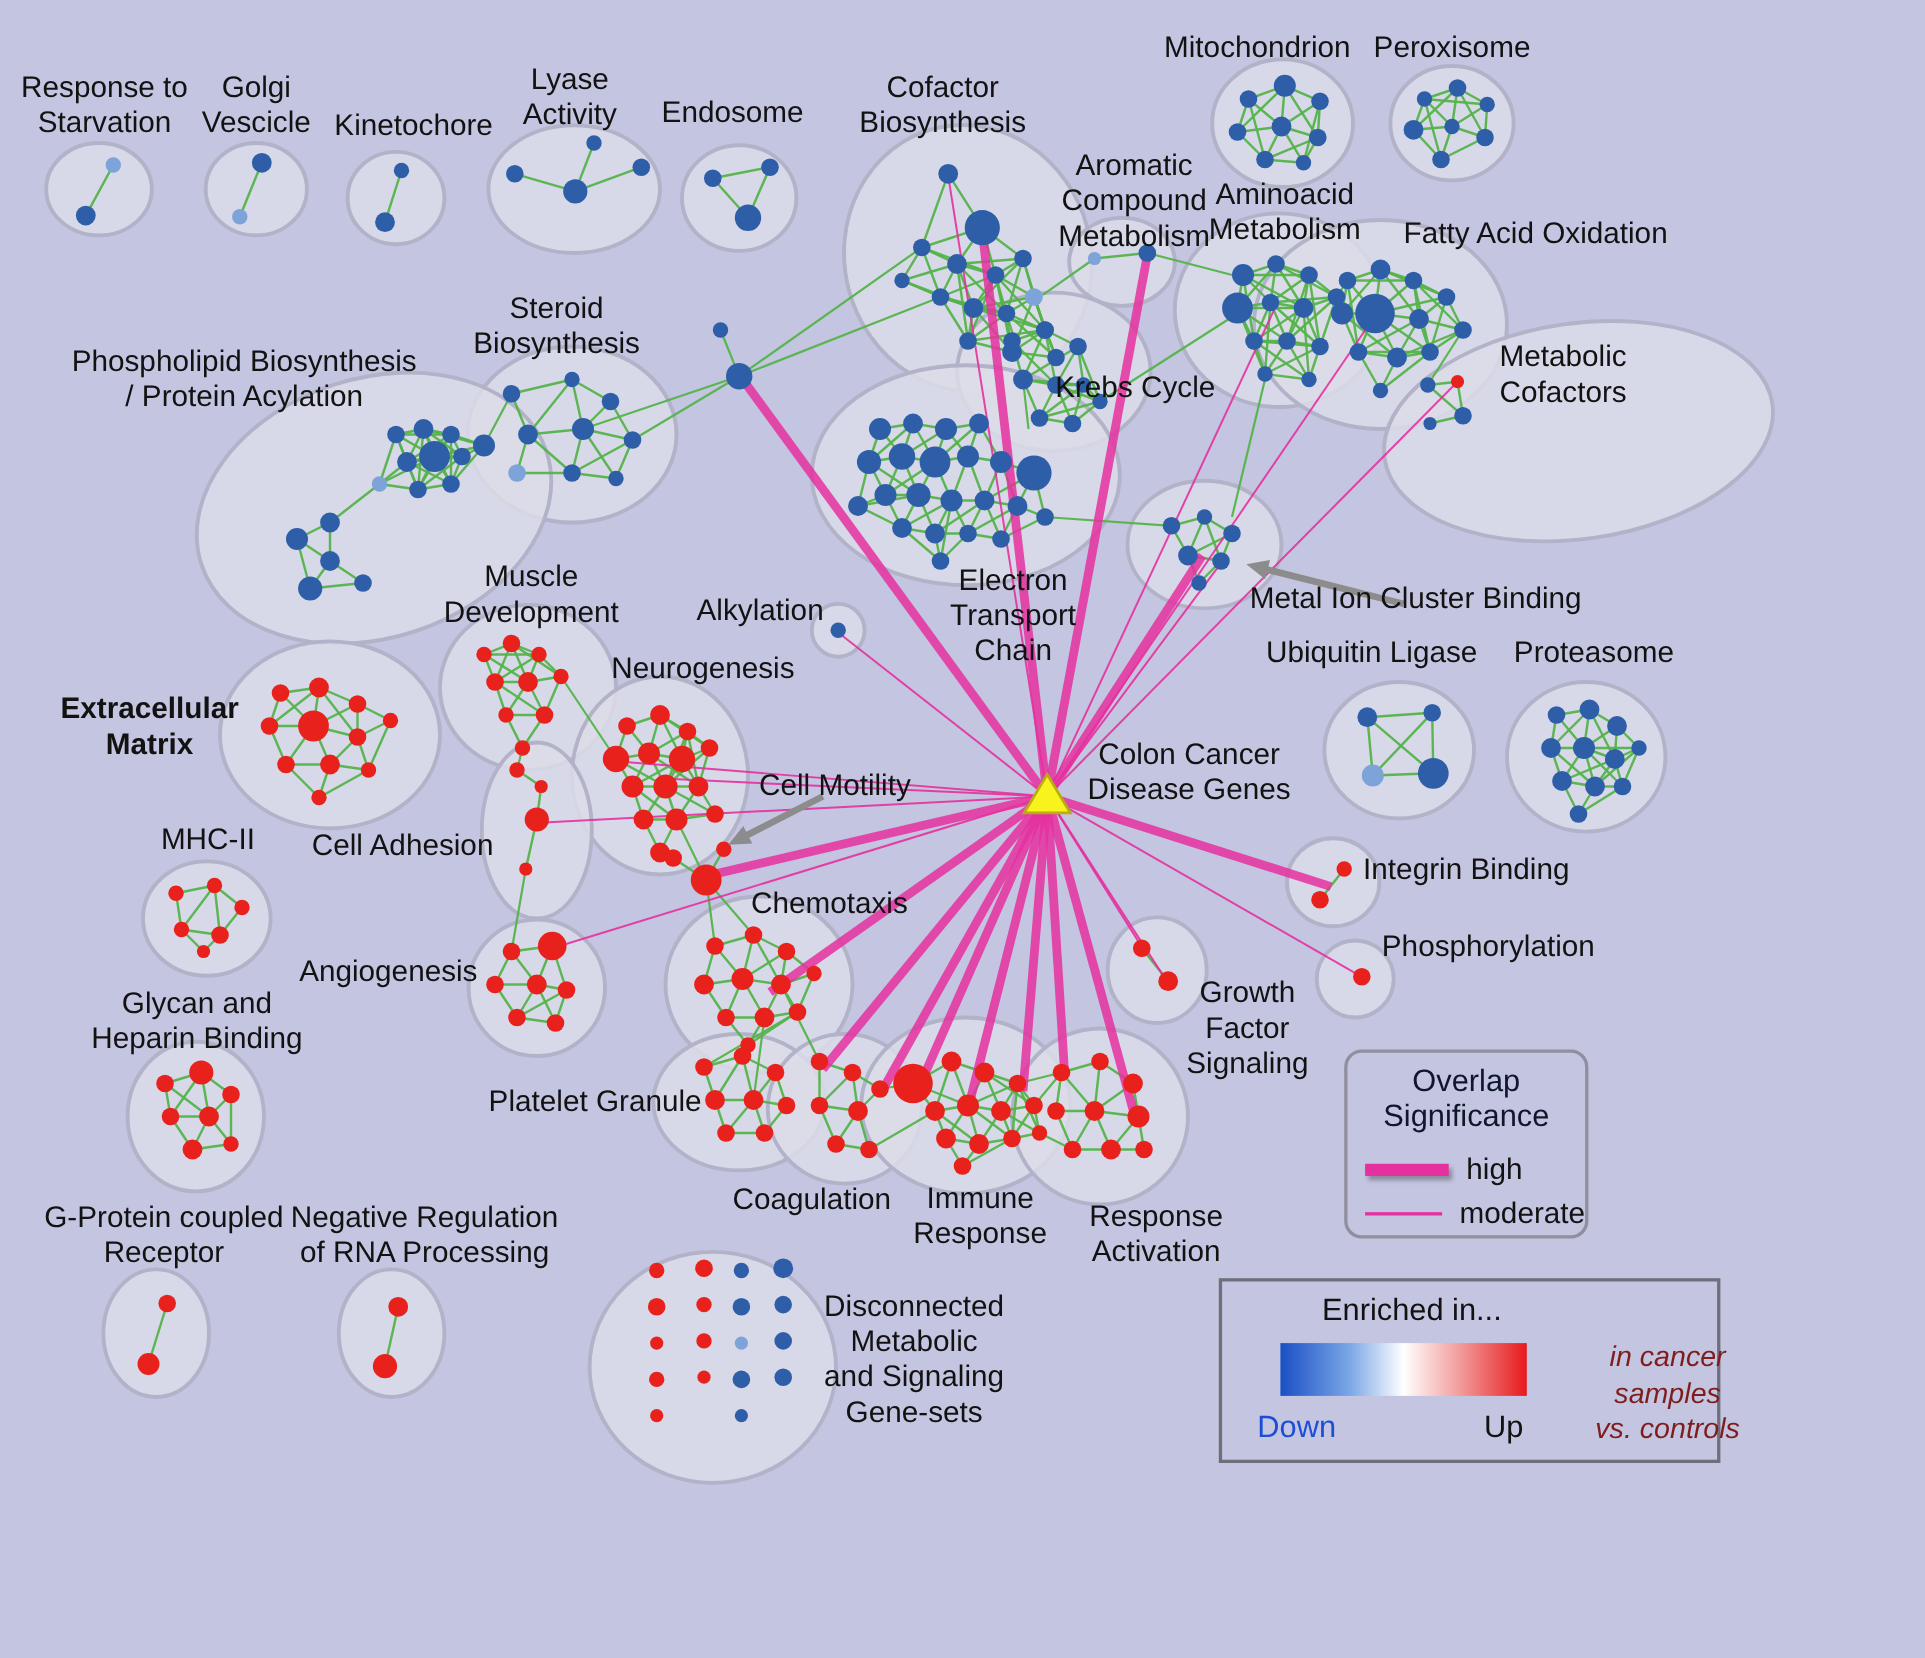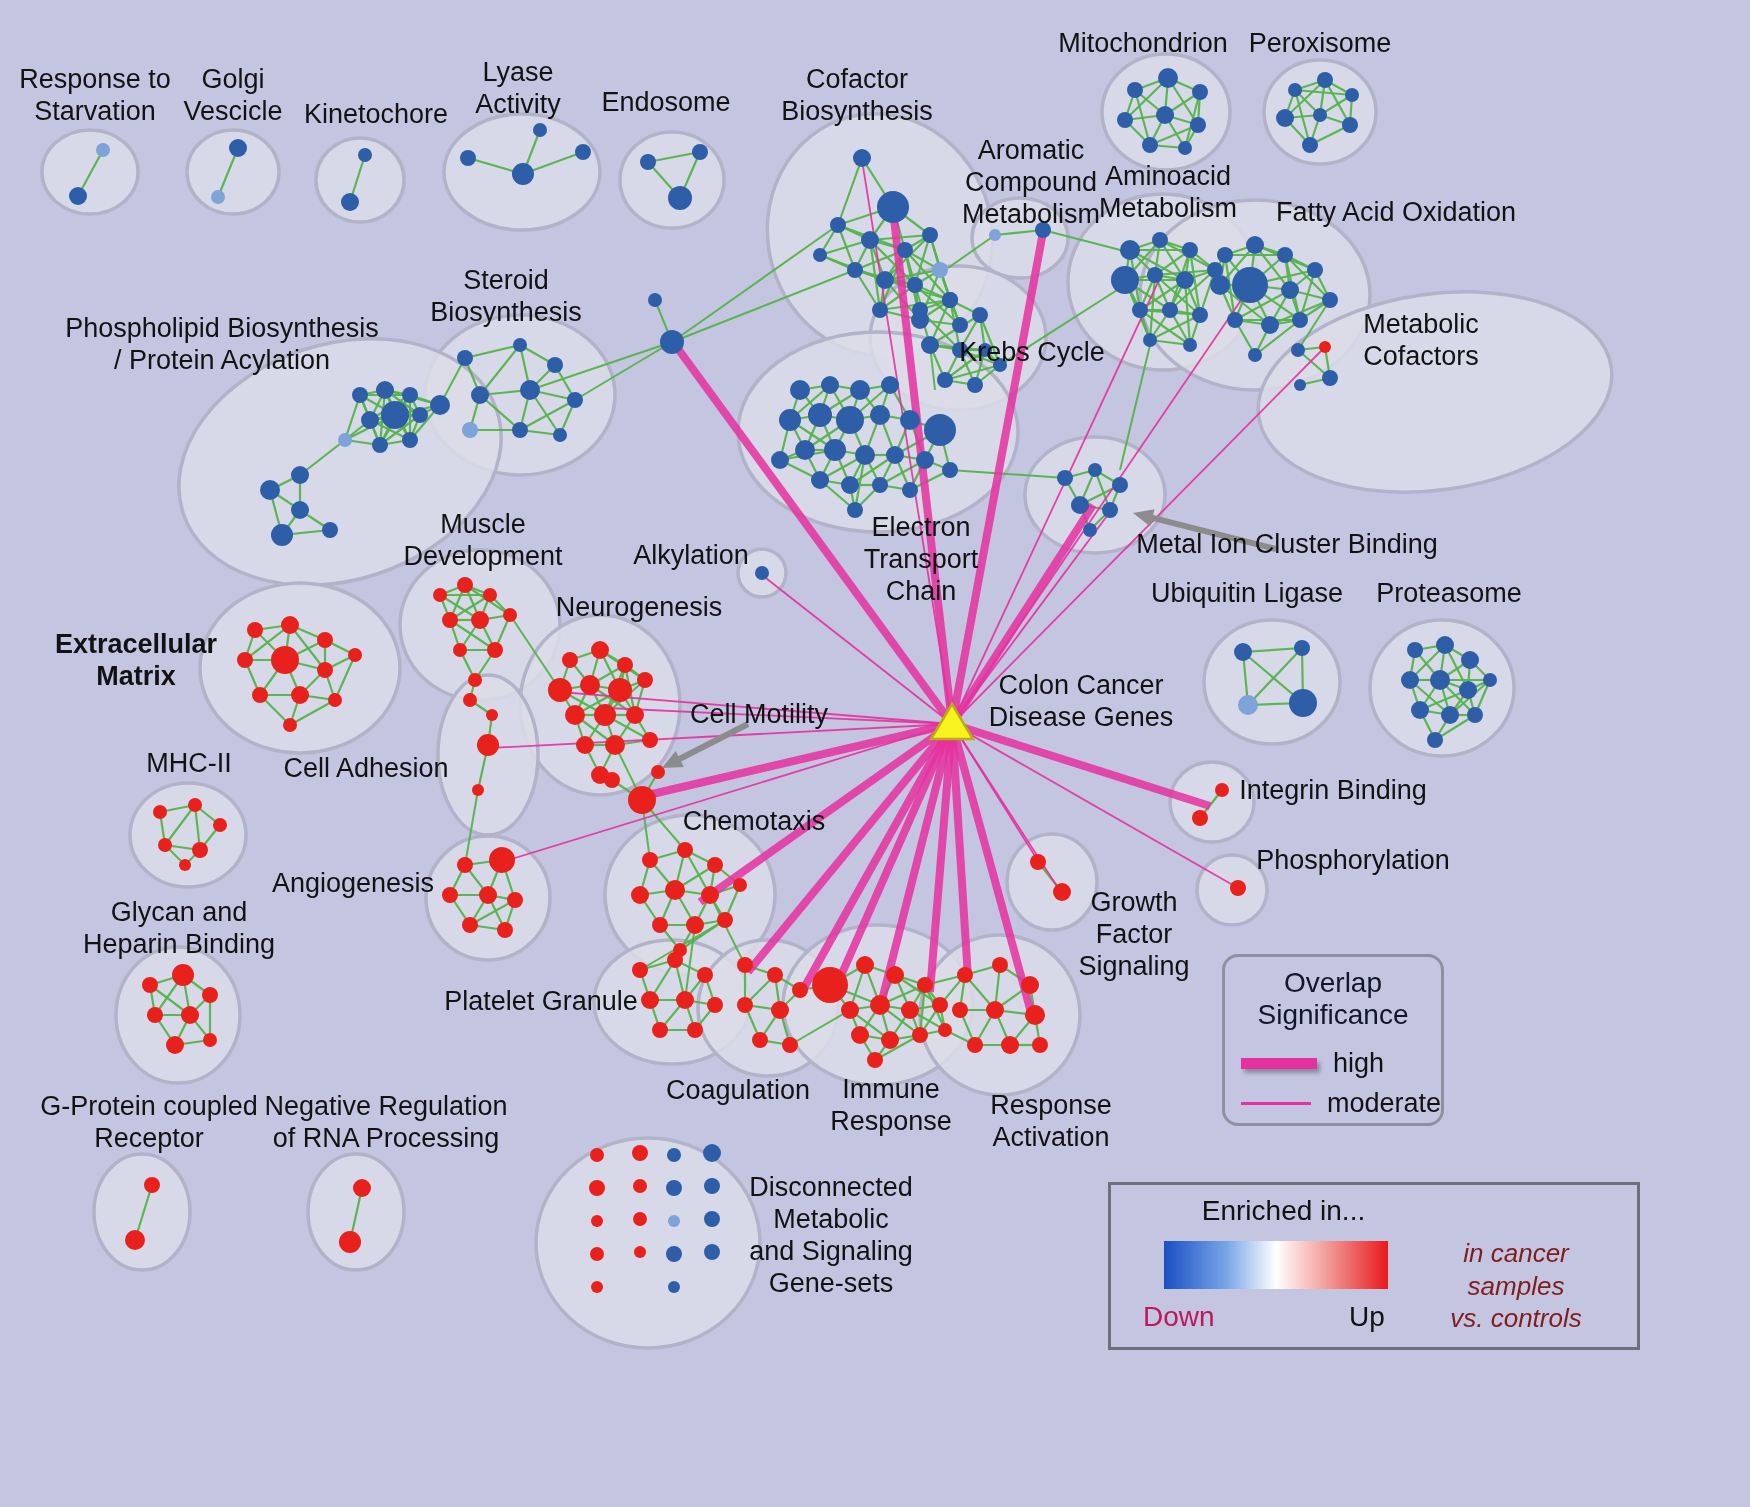--- a/index.html
+++ b/index.html
@@ -10,25 +10,25 @@
   .map-label{position:absolute; transform:translate(-50%,-50%); color:#121212; font-size:27px; line-height:1.18; text-align:center; white-space:pre-line;}
   
   .legend-overlap{position:absolute; left:1222px; top:954px; width:222px; height:172px; border:3px solid #8f8f9f; border-radius:16px; box-sizing:border-box; padding:10px 0 0 0;}
   .lo-title{font-size:28px; color:#0f172a; text-align:center; white-space:pre-line; line-height:1.15; margin-bottom:12px;}
   .lo-row{display:flex; align-items:center; height:40px; padding-left:16px;}
   .lo-line{display:inline-block; width:76px; margin-right:16px; background:#e5309f;}
   .lo-line.high{height:11px; box-shadow:3px 4px 4px rgba(90,90,100,.55);}
   .lo-line.moderate{height:3px;}
   .lo-label{font-size:27px; color:#121212;}
   
-  .legend-enriched{position:absolute; left:1108px; top:1162px; width:532px; height:168px; border:3px solid #6f6f7c; box-sizing:border-box;margin-top:20px;}
+  .legend-enriched{position:absolute; left:1108px; top:1162px; width:456px; height:168px; border:3px solid #6f6f7c; box-sizing:border-box;}
   .le-title{position:absolute; left:60px; top:10px; width:225px; text-align:center; font-size:28px; color:#121212;}
   .le-bar{position:absolute; left:53px; top:56px; width:224px; height:48px;
     background:linear-gradient(to right,#1a4fc4 0%,#7aa6e6 28%,#ffffff 50%,#f2a09e 72%,#e8191c 100%);}
-  .le-down{position:absolute; left:32px; top:116px; font-size:28px; color:#be185d;}
+  .le-down{position:absolute; left:32px; top:116px; font-size:28px; color:#1d4ed8;}
   .le-up{position:absolute; left:238px; top:116px; font-size:28px; color:#121212;}
   .le-note{position:absolute; left:300px; top:52px; width:210px; text-align:center; font-size:26px; line-height:1.25; color:#7f1d1d; white-space:pre-line;font-style:italic;}
 </style>
 </head>
 <body>
 
 <div class="stage">
   <svg id="net" width="1750" height="1507" viewBox="0 0 1750 1507">
       <g>
         <ellipse cx="90" cy="172" rx="48" ry="42" transform="rotate(0 90 172)" fill="#dddde9" fill-opacity="0.82" stroke="#b2b2c9" stroke-width="3.5"></ellipse>

